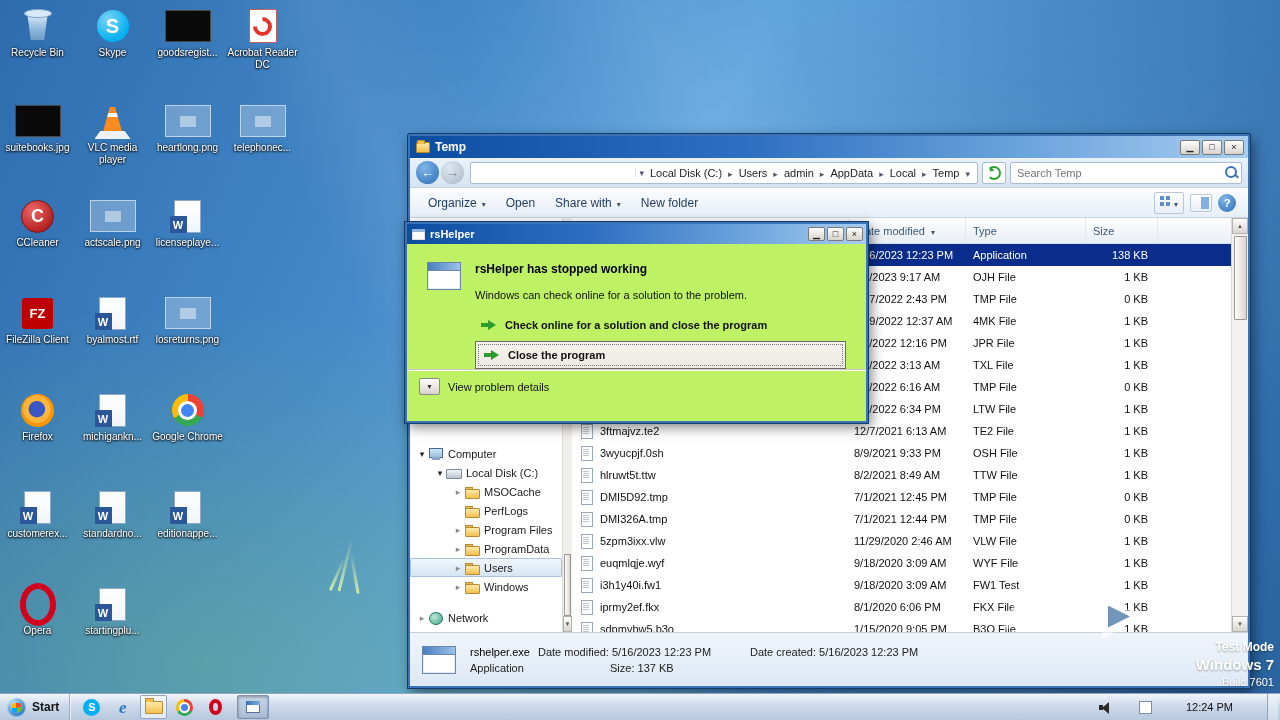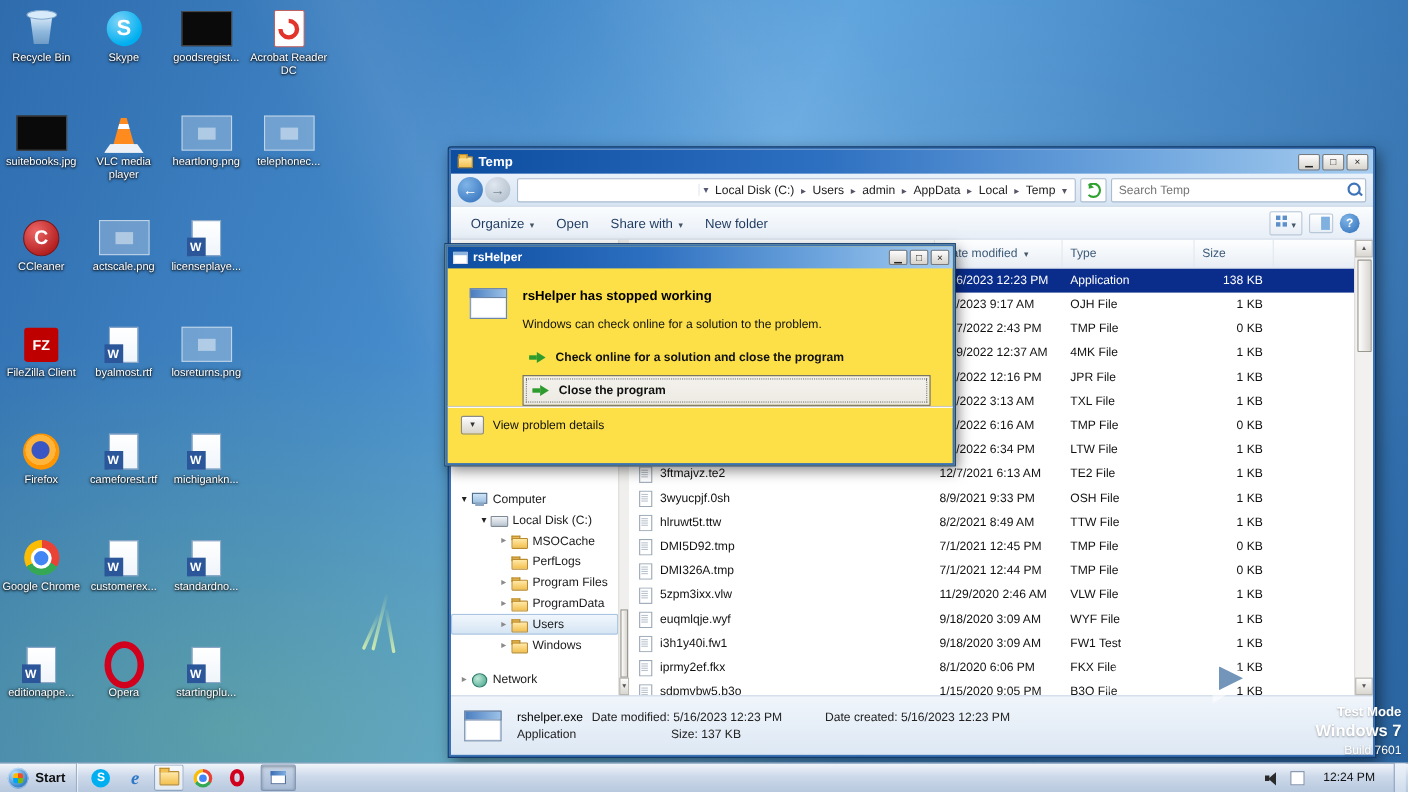--- a/index.html
+++ b/index.html
@@ -140,21 +140,21 @@
   .bigapp::before{content:"";position:absolute;inset:0;background:#fff;border:1px solid #6b86a8;box-shadow:inset 0 0 0 1px #e6edf5;}
   .bigapp::after{content:"";position:absolute;left:0;top:0;right:0;height:7px;background:linear-gradient(90deg,#4a7ec0,#9cc2e8);border:1px solid #6b86a8;}
   .drows{display:flex;flex-direction:column;gap:4px;}
   .drow{display:flex;}
   .d-name{width:68px;color:#000;}
   .d-mod{width:212px;}
   .d-type{width:140px;}
 
   
   #dlg{position:absolute;left:405px;top:222px;width:463px;height:201px;border:2px solid #3a72b4;
-    box-shadow:0 0 0 1px #123a6b,3px 4px 12px rgba(0,0,0,.5);background:#fde047;z-index:20;font-size:11px;color:#111;}
+    box-shadow:0 0 0 1px #123a6b,3px 4px 12px rgba(0,0,0,.5);background:#bef264;z-index:20;font-size:11px;color:#111;}
   .d-title{height:20px;display:flex;align-items:center;gap:5px;padding:0 3px 0 5px;color:#fff;font-weight:bold;font-size:11px;
     background:linear-gradient(90deg,#0d4da0 0%,#2d6fc0 40%,#6fa6de 75%,#a7cdf0 100%);}
   .d-title .tbtn{width:17px;height:14px;}
   .smallapp{width:13px;height:11px;position:relative;flex:none;}
   .smallapp::before{content:"";position:absolute;inset:0;background:#fff;border:1px solid #dde;}
   .smallapp::after{content:"";position:absolute;left:0;top:0;right:0;height:3px;background:#8fb4dd;}
   .d-body{position:relative;height:159px;padding:12px 16px 0 16px;}
   .d-r1{display:flex;gap:14px;margin-left:4px;margin-top:6px;}
   .d-head{font-weight:bold;font-size:12px;color:#000;}
   .d-msg{margin-top:13px;}
@@ -185,21 +185,21 @@
   .qg.ie::before{content:"e";}
   .qg.explorer{width:18px;height:13px;background:linear-gradient(#ffe9a8,#f3c04f);border:1px solid #b98b2e;border-radius:1px;}
   .qg.explorer::before{content:"";position:absolute;left:-1px;top:-4px;width:7px;height:3px;background:#f3c04f;border:1px solid #b98b2e;border-bottom:none;}
   .qg.chrome{width:17px;height:17px;border-radius:50%;background:conic-gradient(#ea4335 0 120deg,#34a853 0 240deg,#fbbc05 0 360deg);}
   .qg.chrome::before{content:"";width:7px;height:7px;border-radius:50%;background:#4285f4;border:2px solid #fff;}
   .qg.opera{width:13px;height:16px;border-radius:50%;border:4px solid #d1001c;}
   .taskbtn{width:32px;height:24px;margin-left:8px;background:linear-gradient(#c9d6e8,#a9bcd6);box-shadow:inset 0 1px 3px rgba(0,0,0,.35);border:1px solid #7e94b2;border-radius:2px;display:flex;align-items:center;justify-content:center;}
   .miniapp{width:14px;height:12px;position:relative;}
   .miniapp::before{content:"";position:absolute;inset:0;background:#fff;border:1px solid #55719a;}
   .miniapp::after{content:"";position:absolute;left:0;top:0;right:0;height:4px;background:linear-gradient(90deg,#3b6db5,#7fb0e0);}
-  .tray{margin-left:auto;display:flex;align-items:center;gap:9px;height:100%;padding-right:2px;}
+  .tray{margin-left:auto;display:flex;align-items:center;gap:26px;height:100%;padding-right:2px;}
   .spk{position:relative;width:14px;height:13px;}
   .spk::before{content:"";position:absolute;left:0;top:4px;width:4px;height:5px;background:#2a2a2a;}
   .spk::after{content:"";position:absolute;left:3px;top:1px;border-right:7px solid #2a2a2a;border-top:6px solid transparent;border-bottom:6px solid transparent;}
   .traybox{width:13px;height:13px;background:#fff;border:1px solid #7d8fa8;}
   .clock{font-size:11px;color:#111;padding:0 8px;}
   .showdesk{width:11px;height:100%;border-left:1px solid #8ea4c0;background:linear-gradient(#eef3fa,#cfdcec);}
 
   
   #wm{position:absolute;right:6px;bottom:31px;z-index:30;pointer-events:none;display:flex;flex-direction:column;align-items:flex-end;}
   .wm-row{display:flex;align-items:center;gap:10px;margin-right:38px;}
@@ -278,24 +278,20 @@
       <div class="dg worddoc"></div>
       <div class="dlabel">byalmost.rtf</div>
     </div>
     <div class="dicon">
       <div class="dg img-faint"></div>
       <div class="dlabel">losreturns.png</div>
     </div>
     <div class="dicon">
       <div class="dg firefox"></div>
       <div class="dlabel">Firefox</div>
-    </div>
-    <div class="dicon">
-      <div class="dg worddoc"></div>
-      <div class="dlabel">cameforest.rtf</div>
     </div>
     <div class="dicon">
       <div class="dg worddoc"></div>
       <div class="dlabel">michigankn...</div>
     </div>
     <div class="dicon">
       <div class="dg chrome"></div>
       <div class="dlabel">Google Chrome</div>
     </div>
     <div class="dicon">

